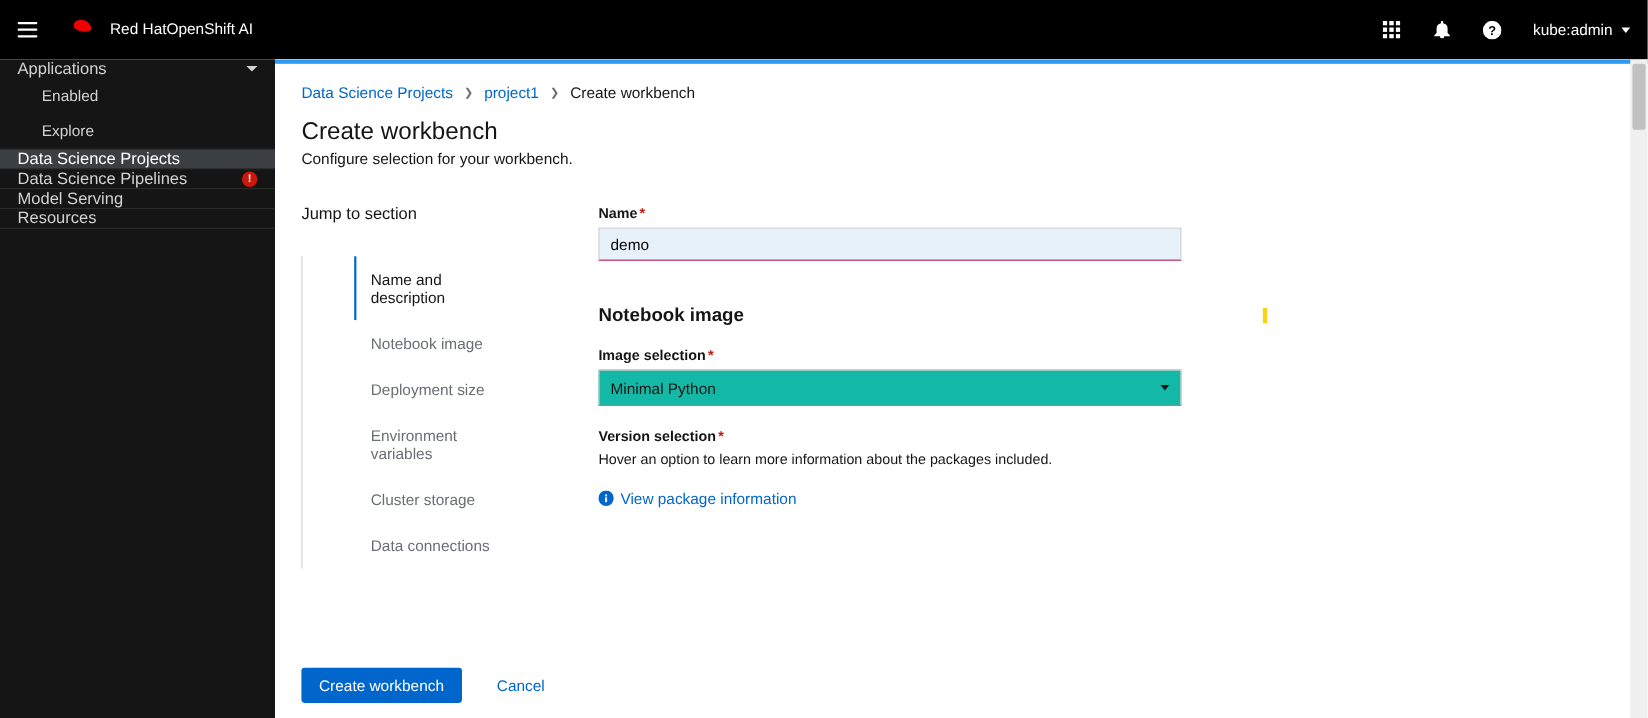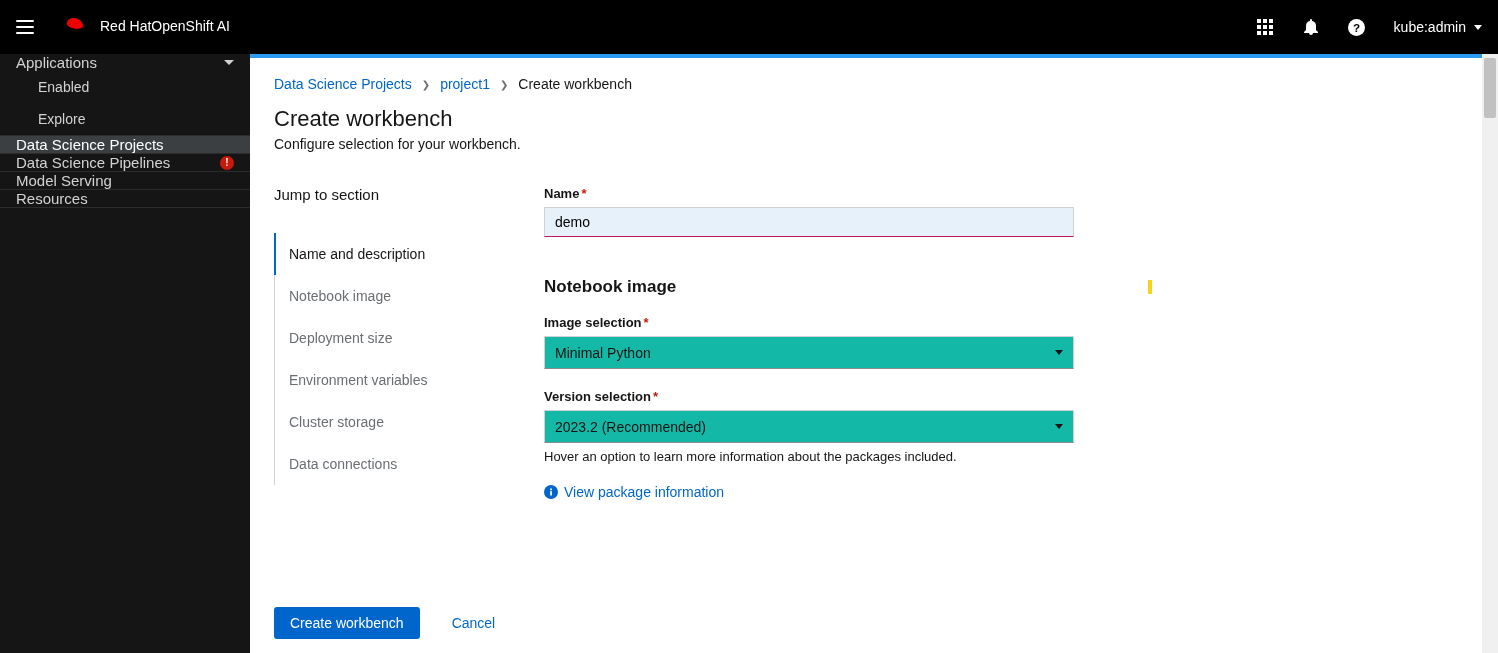--- a/index.html
+++ b/index.html
@@ -39,21 +39,21 @@
 .breadcrumb { font-size: 14px; color: #151515; display: flex; align-items: center; gap: 10px; margin-bottom: 14px; }
 .breadcrumb a { color: #0066cc; text-decoration: none; cursor: pointer; }
 .bc-sep { color: #6a6e73; font-size: 10px; }
 
 .page-title { font-size: 22px; font-weight: 500; margin-bottom: 4px; }
 .page-subtitle { font-size: 14px; color: #151515; margin-bottom: 34px; }
 
 .form-layout { display: flex; gap: 90px; align-items: flex-start; }
 .jump-nav { width: 180px; }
 .jump-title { font-size: 15px; margin-bottom: 30px; color: #151515; }
-.jump-list { list-style: none; border-left: 1px solid #d2d2d2; }
+.jump-list { list-style: none; border-left: 1px solid #d2d2d2; padding-left: 48px; }
 .jump-list li { padding: 13px 0 13px 14px; cursor: pointer; color: #6a6e73; font-size: 14px; position: relative; }
 .jump-list li.current { color: #151515; }
 .jump-list li.current::before { content: ""; position: absolute; left: -1px; top: 0; bottom: 0; width: 2px; background: #0066cc; }
 
 .form-main { flex: 1; max-width: 530px; }
 .form-group { margin-bottom: 20px; }
 .form-label { font-size: 13px; font-weight: 600; margin-bottom: 6px; display: block; }
 .req { color: #c9190b; margin-left: 2px; }
 .form-input, .form-textarea, .form-select { width: 100%; font-size: 14px; font-family: inherit; padding: 6px 10px; border: 1px solid #d2d2d2; border-bottom: 1px solid #8a8d90; background: #14b8a6; }
 .name-input { background: #e7f1fa; border-bottom: 1px solid #be185d; }
@@ -210,24 +210,20 @@
             <div class="form-select">
               <span>Minimal Python</span>
               <span class="select-caret"></span>
             </div>
           </div>
 
           <div class="form-group">
             <label class="form-label">
               <span>Version selection</span><span class="req">*</span>
             </label>
-            <div class="form-select">
-              <span>2023.2 (Recommended)</span>
-              <span class="select-caret"></span>
-            </div>
             <div class="help-text">Hover an option to learn more information about the packages included.</div>
           </div>
 
           <div class="info-link">
             <svg width="14" height="14" viewBox="0 0 16 16">
                 <circle cx="8" cy="8" r="8" fill="#0066cc"></circle>
                 <rect x="7" y="7" width="2" height="5" fill="#fff"></rect>
                 <rect x="7" y="4" width="2" height="2" fill="#fff"></rect>
               </svg>
             <span>View package information</span>

